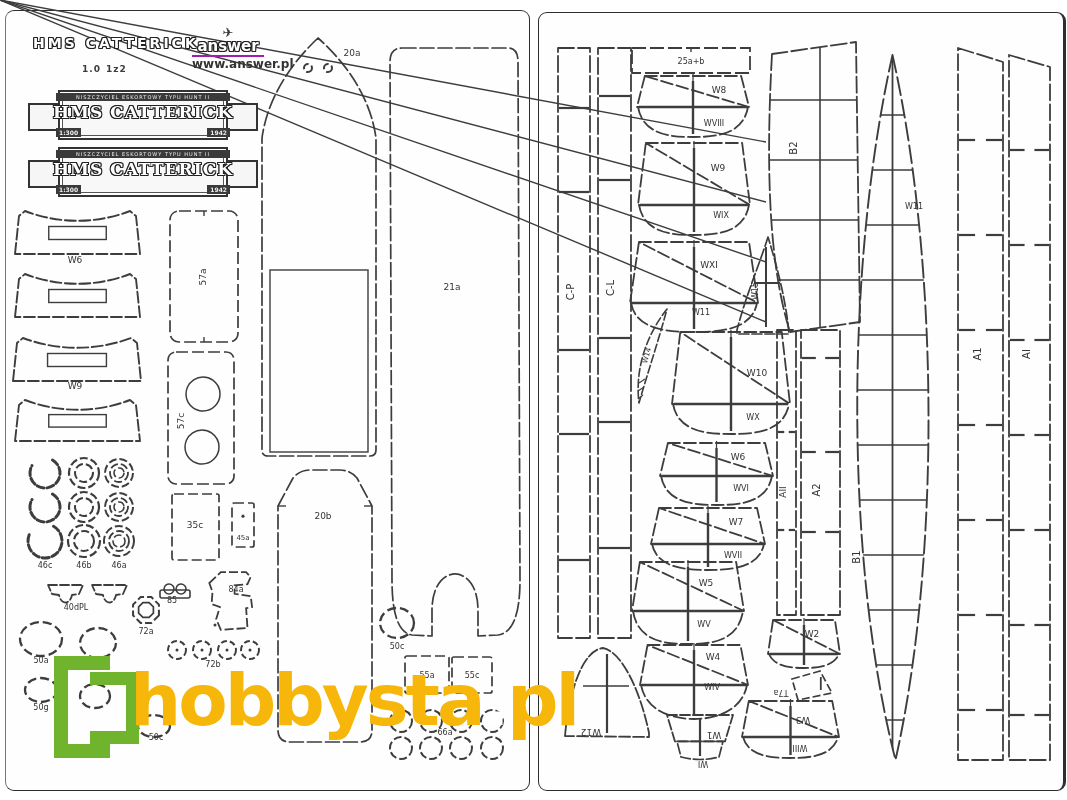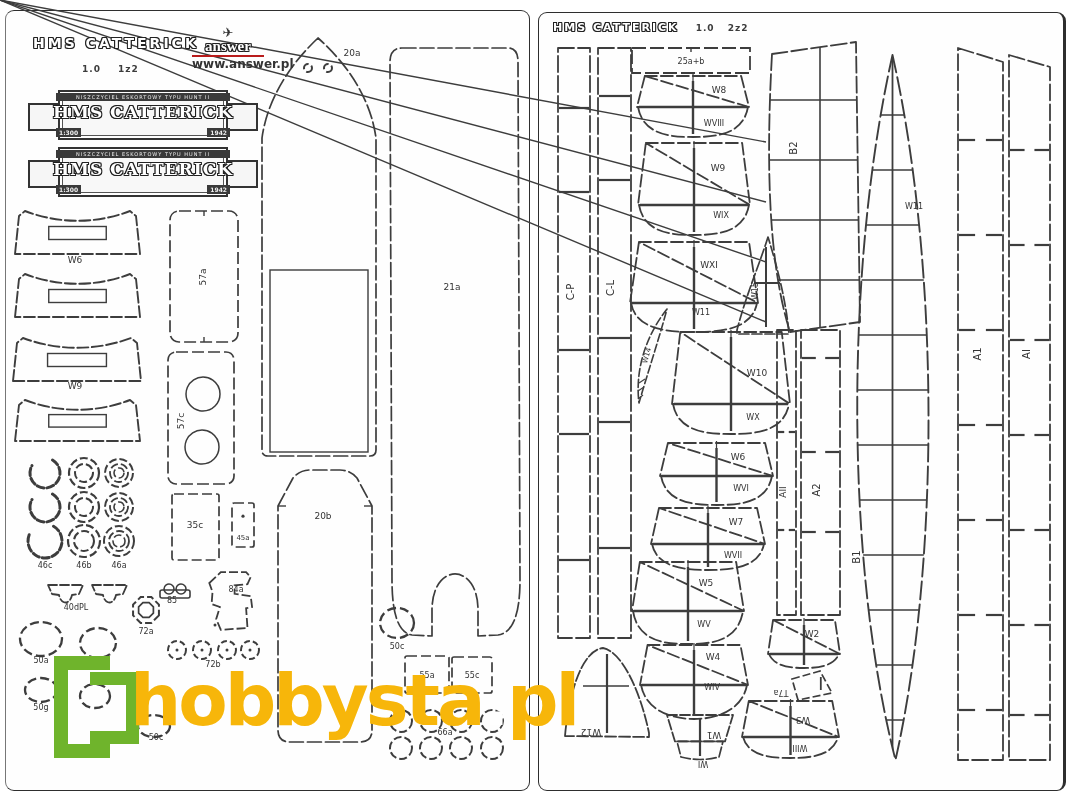--- a/index.html
+++ b/index.html
@@ -10,21 +10,21 @@
   #sheet2{left:538px;top:12px;width:524px;height:777px;border-right-width:3px;}
   #parts-svg{position:absolute;left:0;top:0;z-index:2;}
   .hdr{position:absolute;z-index:3;}
   .outl{color:#fff;font-weight:800;
     text-shadow:-1px 0 #222,1px 0 #222,0 -1px #222,0 1px #222,-1px -1px #222,1px 1px #222,-1px 1px #222,1px -1px #222;}
   .title1{font-size:14px;letter-spacing:3px;}
   .title2{font-size:11px;letter-spacing:2px;}
   .sub{font-size:9px;font-weight:700;color:#3c3c3c;letter-spacing:1px;}
   .logo{position:absolute;z-index:3;text-align:center;line-height:1;}
   .logo .plane{font-size:13px;color:#333;display:block;}
-  .logo .brand{display:block;font-size:15px;border-bottom:2px solid #b91c1c;padding-bottom:1px;font-family:Liberation Serif, serif;}
+  .logo .brand{display:block;font-size:15px;border-bottom:2px solid #a21caf;padding-bottom:1px;}
   .logo .site{display:block;font-size:12px;font-weight:700;color:#333;margin-top:1px;}
   .plate{position:absolute;z-index:3;width:230px;height:50px;}
   .plate .wing{position:absolute;top:13px;width:33px;height:24px;border:2px solid #333;background:#f6f6f6;}
   .plate .wing.l{left:0;} .plate .wing.r{right:0;}
   .plate .body{position:absolute;left:30px;right:30px;top:0;bottom:0;border:2px solid #333;
     background:#f8f8f8;box-shadow:inset 0 0 0 2px #fff, inset 0 0 0 3px #555;}
   .plate .tstrip{position:absolute;left:28px;right:28px;top:3px;height:8px;background:#3a3a3a;
     color:#eee;font-size:5px;text-align:center;line-height:8px;letter-spacing:1px;overflow:hidden;}
   .plate .pname{position:absolute;left:0;right:0;top:12px;text-align:center;
     font-family:"DejaVu Serif",serif;font-size:17px;letter-spacing:1px;}
@@ -338,21 +338,21 @@
       <line x1="790.5" y1="699" x2="790.5" y2="706" stroke="#3d3d3d" stroke-width="1.2"></line>
       <text x="803" y="717" fill="#333333" font-size="9" text-anchor="middle" font-family="&quot;DejaVu Sans&quot;,sans-serif" transform="rotate(180 803 717)">W3</text>
       <text x="800" y="745" fill="#333333" font-size="8" text-anchor="middle" font-family="&quot;DejaVu Sans&quot;,sans-serif" transform="rotate(180 800 745)">WIII</text>
     </svg>
 
   <div class="hdr" style="left:33px;top:33px;">
     <span class="outl title1">HMS CATTERICK</span>
   </div>
   <div class="hdr" style="left:82px;top:57px;">
     <span class="sub">1.0</span>
-    <span class="sub" style="margin-left:12px;">1z2</span>
+    <span class="sub" style="margin-left:0;">1z2</span>
   </div>
 
   <div class="logo" style="left:192px;top:26px;width:72px;">
     <span class="plane">✈</span>
     <span class="brand outl">answer</span>
     <span class="site">www.answer.pl</span>
   </div>
 
   <div class="plate" style="left:28px;top:90px;">
     <div class="wing l"></div>
@@ -366,24 +366,19 @@
   <div class="plate" style="left:28px;top:147px;">
     <div class="wing l"></div>
     <div class="wing r"></div>
     <div class="body"></div>
     <div class="tstrip">NISZCZYCIEL ESKORTOWY TYPU HUNT II</div>
     <div class="pname outl">HMS CATTERICK</div>
     <div class="chip l">1:300</div>
     <div class="chip r">1942</div>
   </div>
 
-  <div class="hdr" style="left:553px;top:16px;">
-    <span class="outl title2">HMS CATTERICK</span>
-    <span class="sub" style="margin-left:12px;">1.0</span>
-    <span class="sub" style="margin-left:8px;">2z2</span>
-  </div>
 
   <div class="wm" style="--g: #6fb42c; --y: #f7b60a;">
     <div class="ic1"></div>
     <div class="ic2"></div>
     <div class="txt"><span>hobbysta</span><span class="dot">.</span><span>pl</span></div>
   </div>
 </div>
 
 </body></html>

